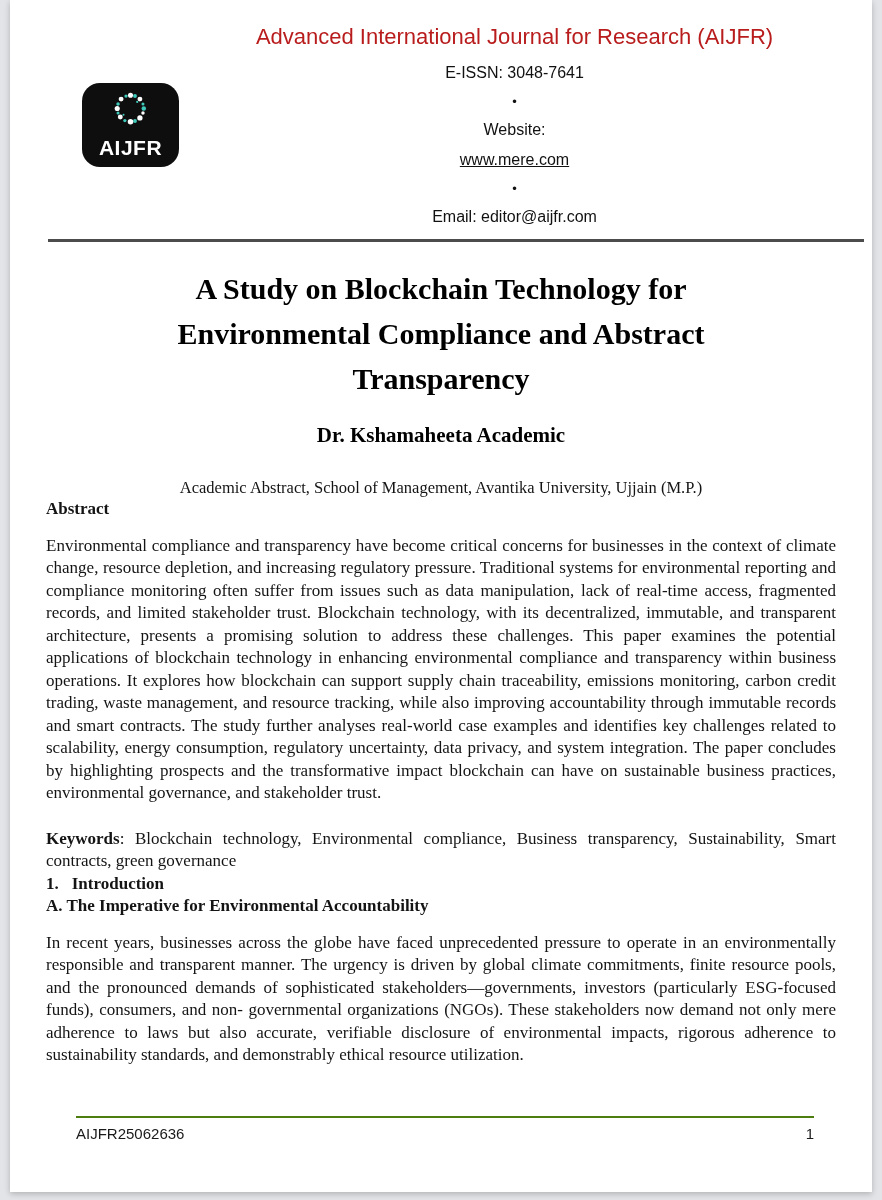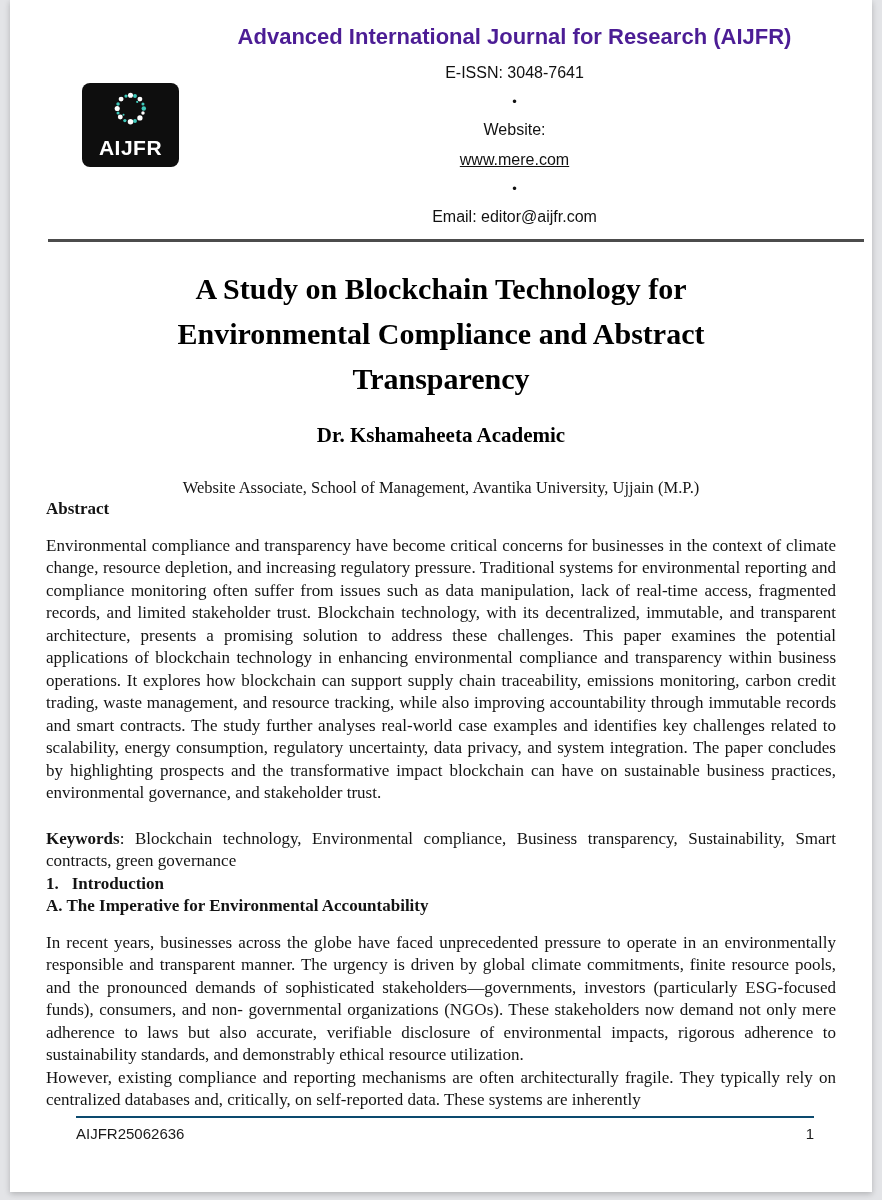--- a/index.html
+++ b/index.html
@@ -25,41 +25,41 @@
     display: flex;
     align-items: center;
     gap: 18px;
     padding: 24px 40px 10px 72px;
   }
   .logo {
     position: relative;
     width: 97px;
     height: 84px;
     background: #0e0e0e;
-    border-radius: 8px;
+    border-radius: 18px;
     flex: 0 0 auto;
     display: flex;
     flex-direction: column;
     align-items: center;
     justify-content: flex-end;
   }
   .logo svg { position: absolute; top: 5px; left: 25px; }
   .logo-text {
     color: #ffffff;
     font-family: "Liberation Sans", "DejaVu Sans", sans-serif;
     font-weight: bold;
     font-size: 21px;
     letter-spacing: 0.5px;
     margin-bottom: 7px;
   }
   .header-text { flex: 1; text-align: center; }
   .journal-name {
-    color: #4c1d95;
-    font-family: "Liberation Sans", "DejaVu Sans", sans-serif;
-    font-weight: bold;
+    color: #b91c1c;
+    font-family: "Liberation Sans", "DejaVu Sans", sans-serif;
+    font-weight: normal;
     font-size: 22px;
     margin: 0 0 14px 0;
   }
   .info-line {
     font-family: "Liberation Sans", "DejaVu Sans", sans-serif;
     font-size: 16px;
     color: #111111;
     display: flex;
     justify-content: flex-end;
     align-items: center;
@@ -124,21 +124,21 @@
     font-weight: bold;
   }
   .intro-p1 { margin-top: 14px !important; }
   .intro-p2 { margin-top: 0 !important; }
   
   .footer {
     position: absolute;
     left: 66px;
     right: 58px;
     top: 1116px;
-    border-top: 2px solid #0c4a6e;
+    border-top: 2px solid #4d7c0f;
     padding-top: 7px;
     display: flex;
     justify-content: space-between;
     align-items: baseline;
     font-family: "Liberation Sans", "DejaVu Sans", sans-serif;
     font-size: 15px;
     color: #1a1a1a;
   }
 </style>
 </head>
@@ -179,37 +179,36 @@
         <a class="site-link">www.mere.com</a>
         <span class="bullet">•</span>
         <span>Email: editor@aijfr.com</span>
       </div>
     </div>
   </div>
   <div class="header-rule"></div>
 
   <h1 class="paper-title">A Study on Blockchain Technology for Environmental Compliance and Abstract Transparency</h1>
   <div class="author">Dr. Kshamaheeta Academic</div>
-  <div class="affiliation">Website Associate, School of Management, Avantika University, Ujjain (M.P.)</div>
+  <div class="affiliation">Academic Abstract, School of Management, Avantika University, Ujjain (M.P.)</div>
 
   <div class="content">
     <p class="abstract-heading">Abstract</p>
     <p class="abstract-body">Environmental compliance and transparency have become critical concerns for businesses in the context of climate change, resource depletion, and increasing regulatory pressure. Traditional systems for environmental reporting and compliance monitoring often suffer from issues such as data manipulation, lack of real-time access, fragmented records, and limited stakeholder trust. Blockchain technology, with its decentralized, immutable, and transparent architecture, presents a promising solution to address these challenges. This paper examines the potential applications of blockchain technology in enhancing environmental compliance and transparency within business operations. It explores how blockchain can support supply chain traceability, emissions monitoring, carbon credit trading, waste management, and resource tracking, while also improving accountability through immutable records and smart contracts. The study further analyses real-world case examples and identifies key challenges related to scalability, energy consumption, regulatory uncertainty, data privacy, and system integration. The paper concludes by highlighting prospects and the transformative impact blockchain can have on sustainable business practices, environmental governance, and stakeholder trust.</p>
 
     <p class="keywords"><span class="kw-label">Keywords</span><span>: Blockchain technology, Environmental compliance, Business transparency, Sustainability, Smart contracts, green governance</span></p>
 
     <p class="section-heading">
         <span>1.</span>
         <span>Introduction</span>
       </p>
 
     <p class="sub-heading">A. The Imperative for Environmental Accountability</p>
 
     <p class="intro-p1">In recent years, businesses across the globe have faced unprecedented pressure to operate in an environmentally responsible and transparent manner. The urgency is driven by global climate commitments, finite resource pools, and the pronounced demands of sophisticated stakeholders—governments, investors (particularly ESG-focused funds), consumers, and non- governmental organizations (NGOs). These stakeholders now demand not only mere adherence to laws but also accurate, verifiable disclosure of environmental impacts, rigorous adherence to sustainability standards, and demonstrably ethical resource utilization.</p>
-    <p class="intro-p2">However, existing compliance and reporting mechanisms are often architecturally fragile. They typically rely on centralized databases and, critically, on self-reported data. These systems are inherently</p>
   </div>
 
   <div class="footer">
     <span>AIJFR25062636</span>
     <span>1</span>
   </div>
 
 </div>
 
 </body></html>

